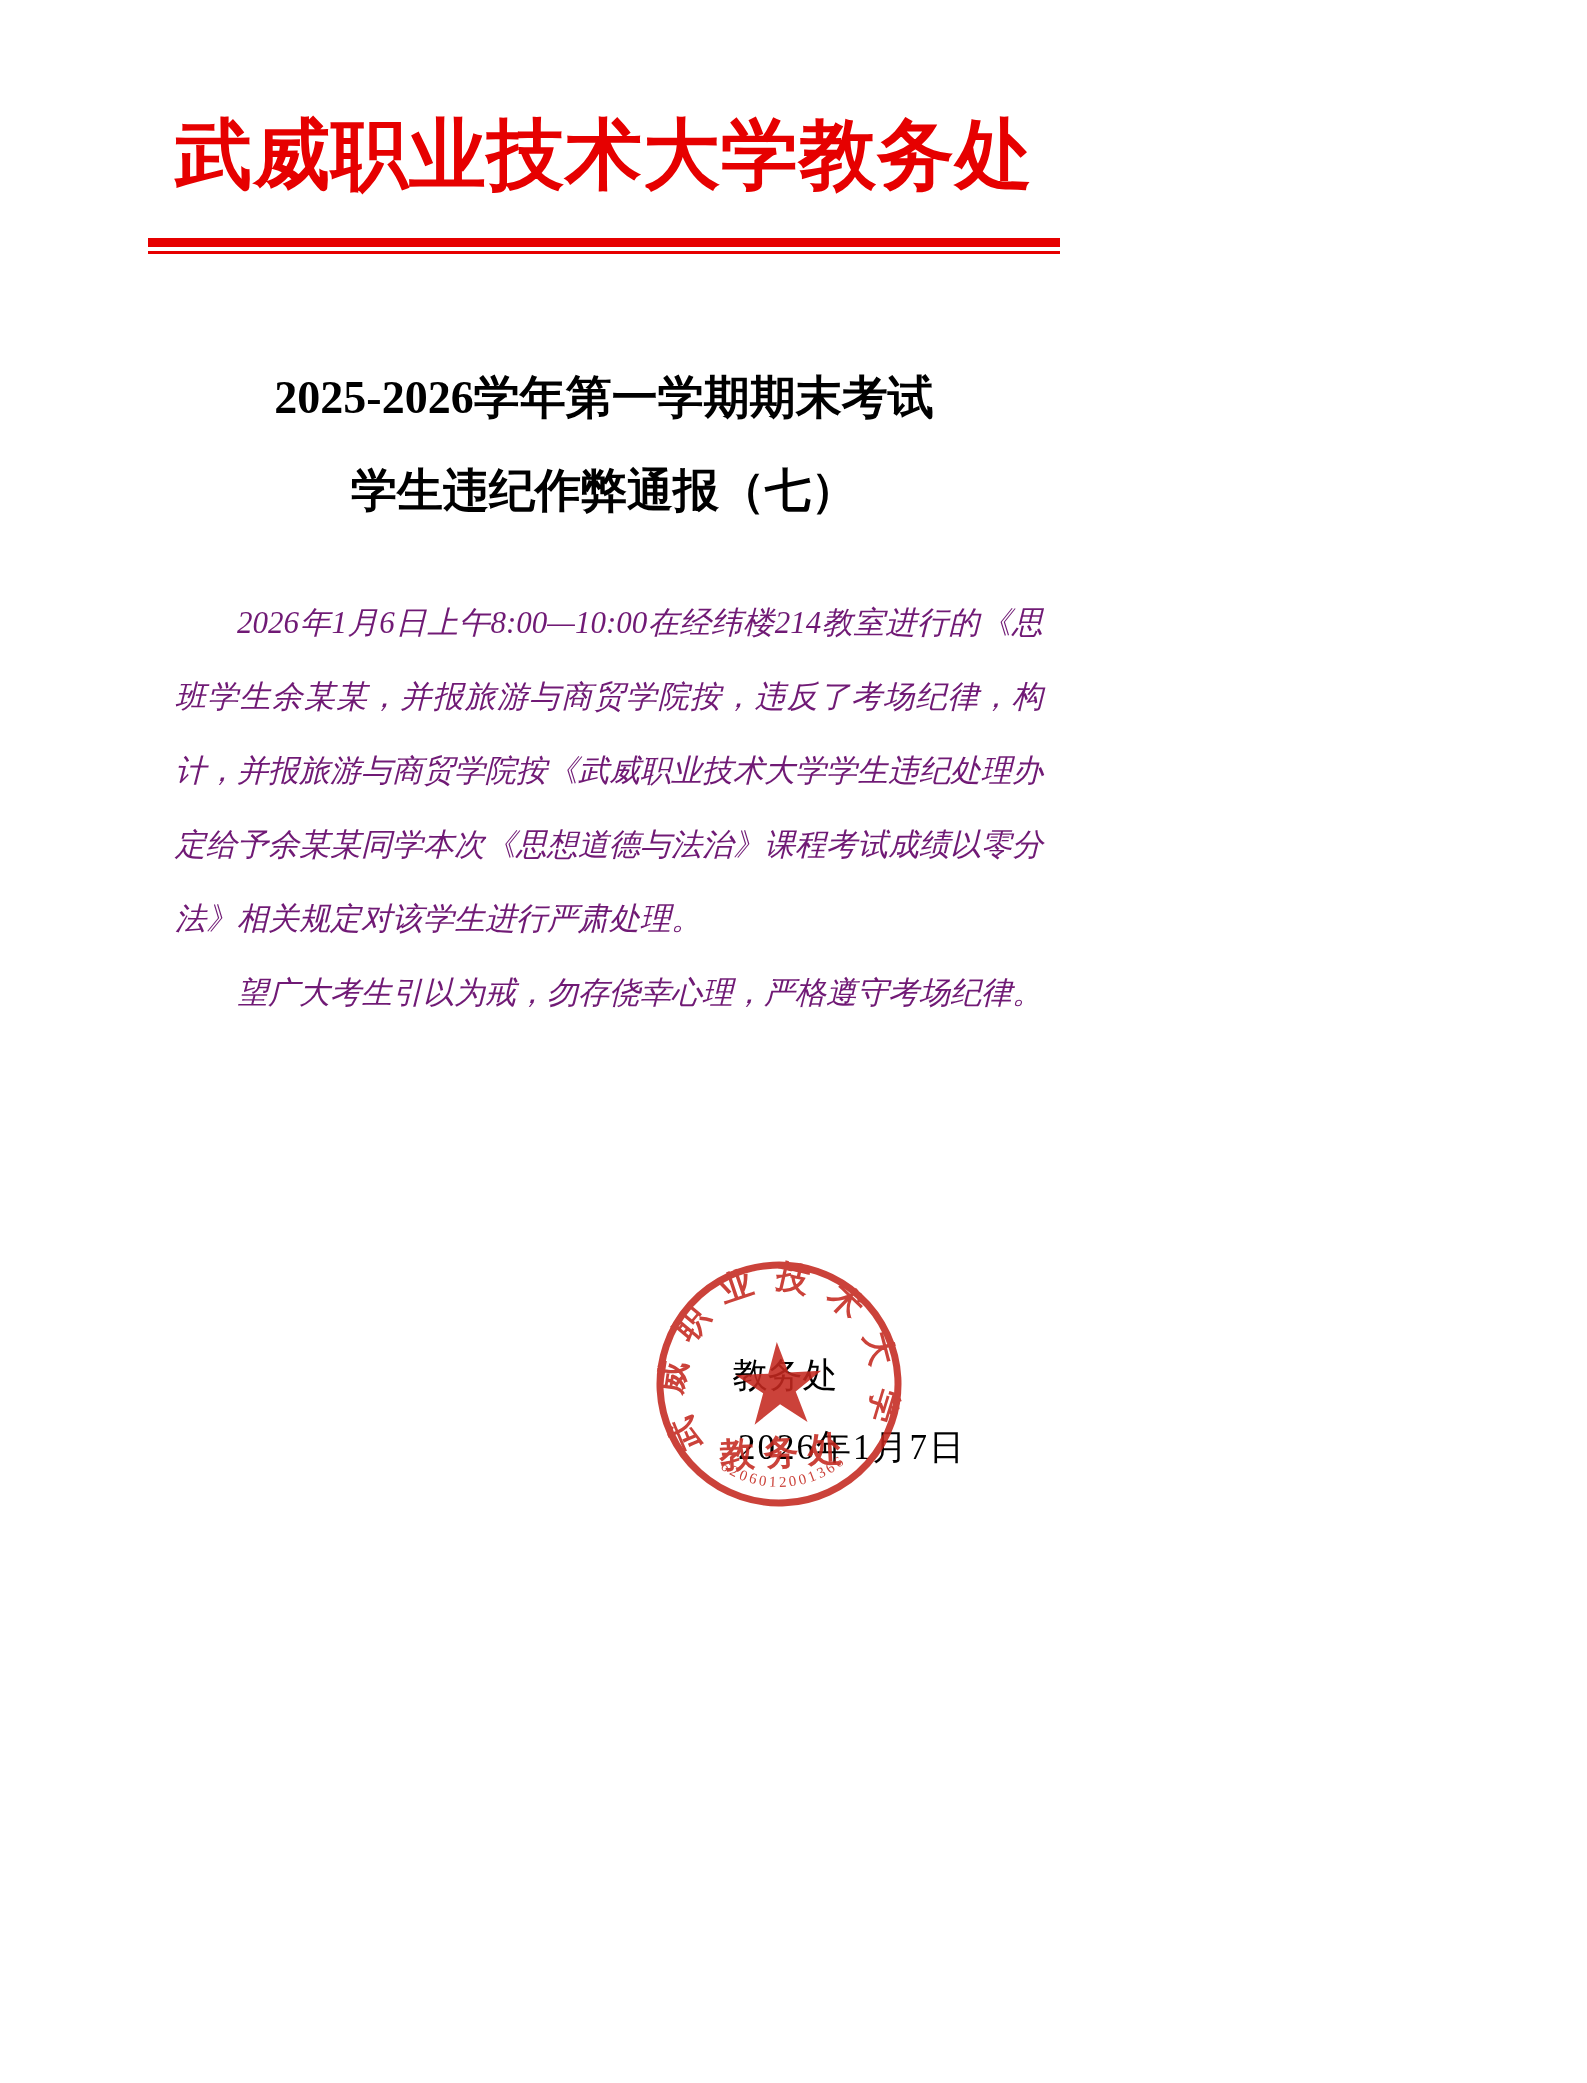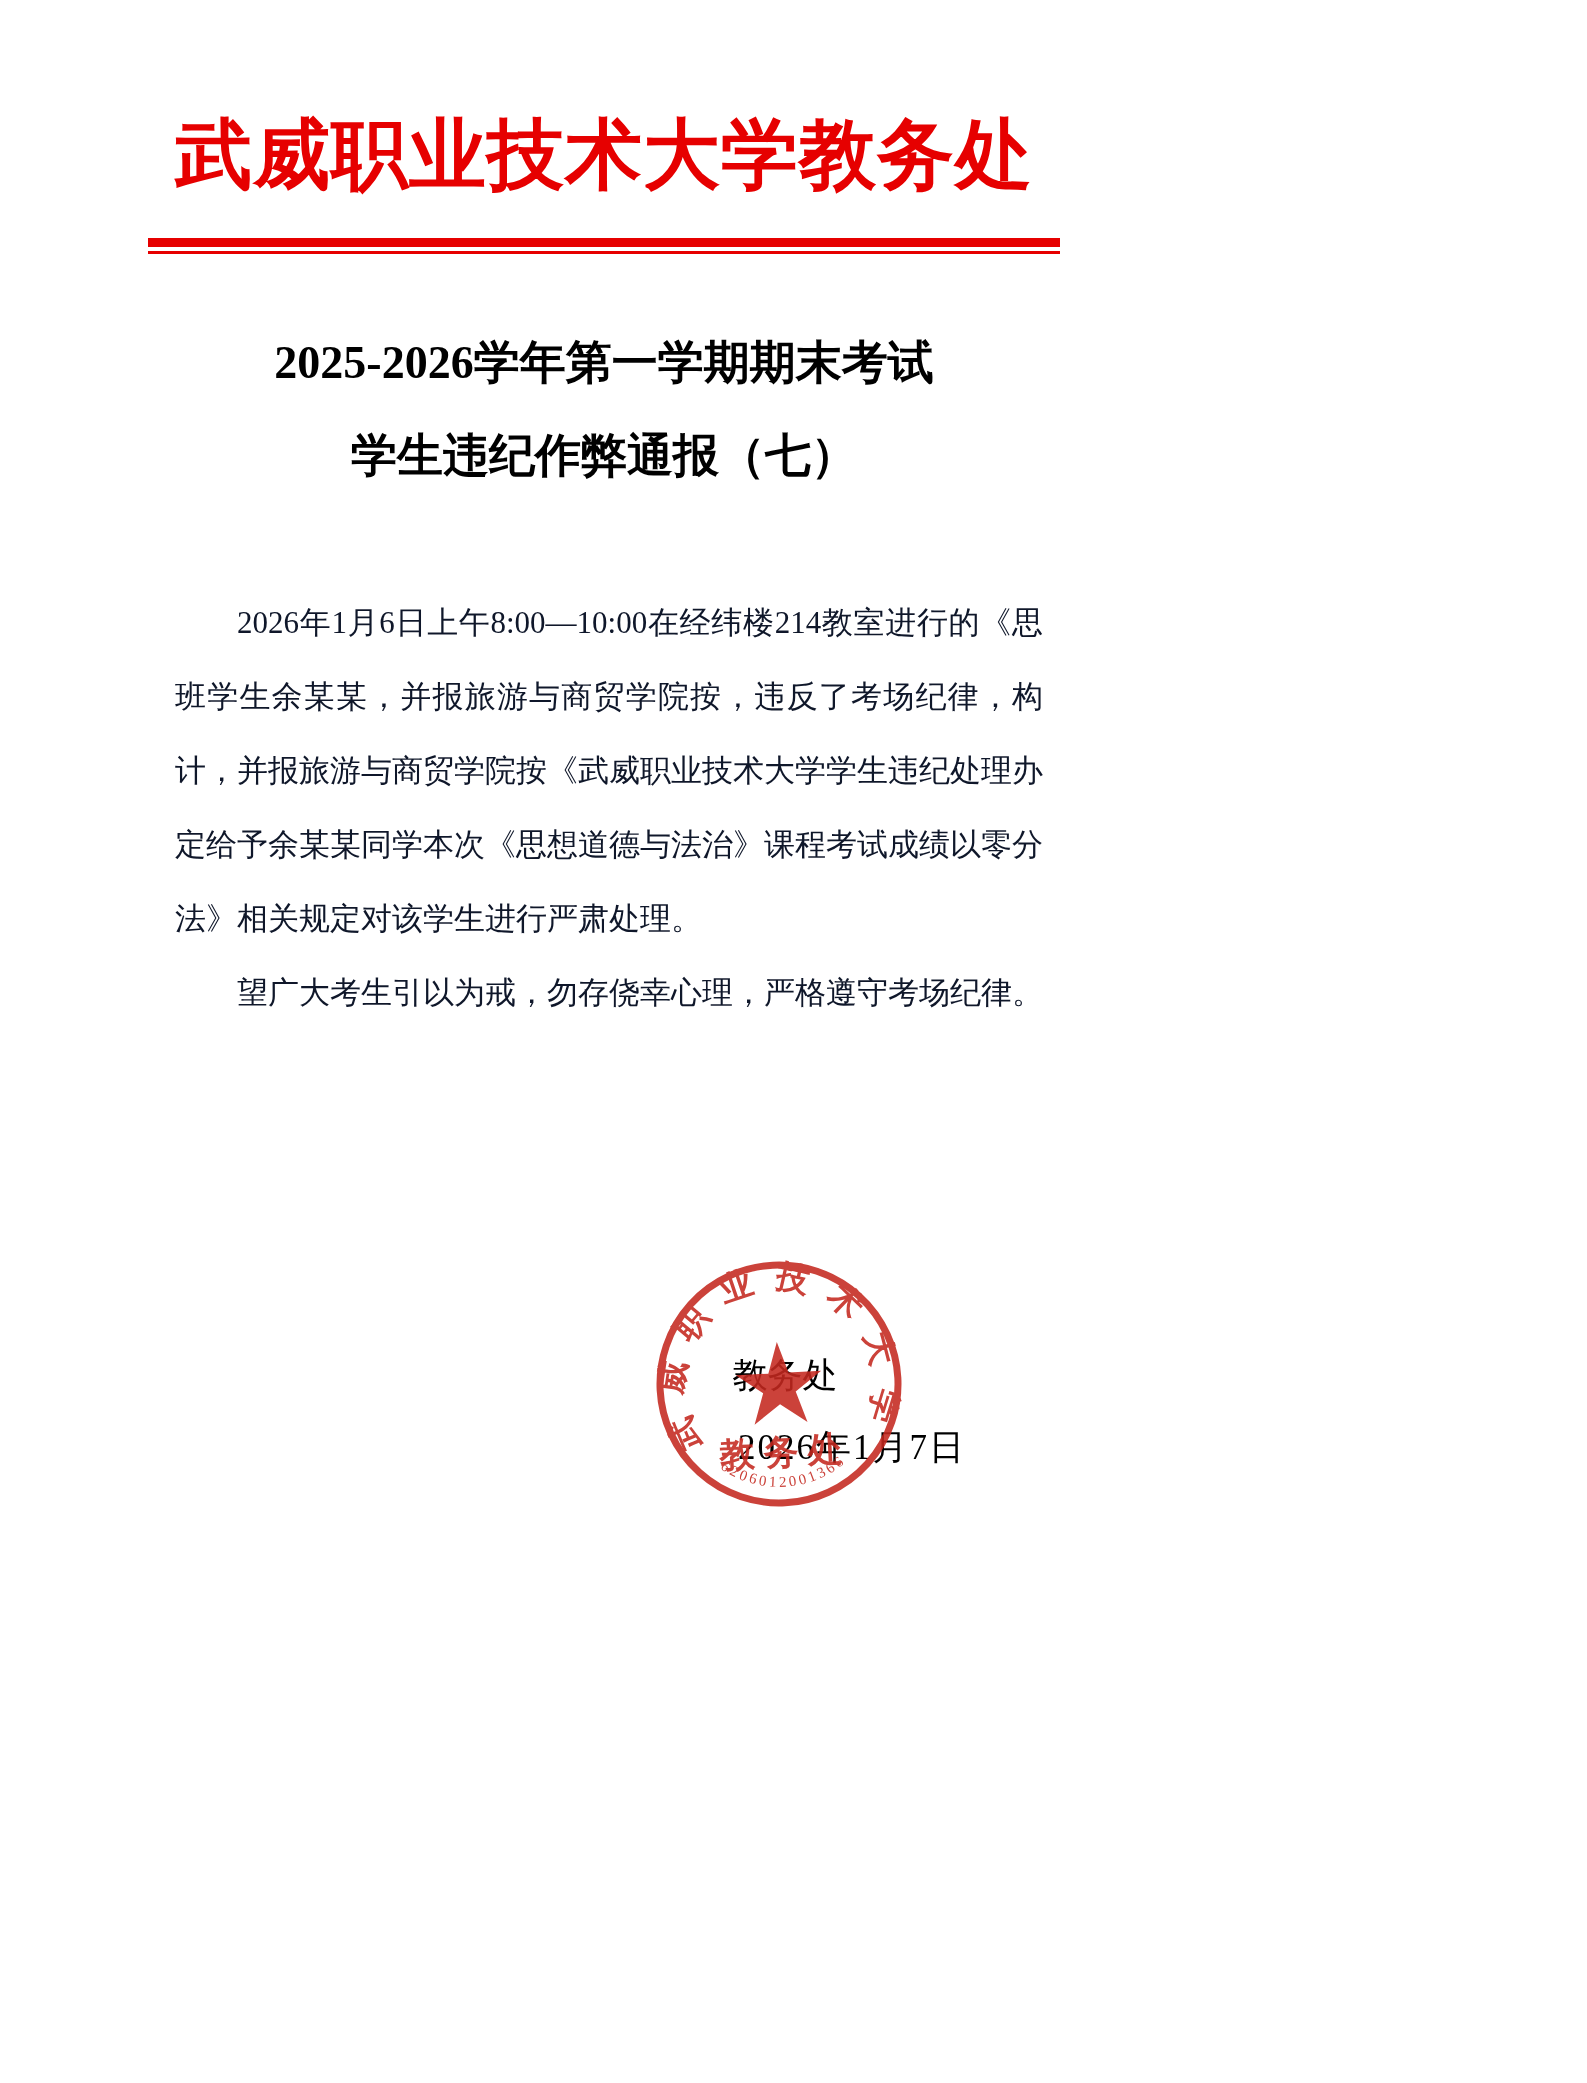--- a/index.html
+++ b/index.html
@@ -12,27 +12,27 @@
     text-align:center; font-size:77px; font-weight:bold; color:#e60000;
     letter-spacing:1px; white-space:nowrap;
   }
   .rule { position:absolute; left:148px; width:912px; background:#e60000; }
   .rule-thick-top { top:238px; height:9px; }
   .rule-thin-top  { top:251px; height:3px; }
   .rule-thick-bot { top:1985px; height:9px; }
   .rule-thin-bot  { top:1998px; height:3px; }
   .doc-title {
     position:absolute; left:148px; width:912px; text-align:center;
-    font-weight:bold; color:#000000; font-size:46px; white-space:nowrap;
+    font-weight:bold; color:#000000; font-size:46px; white-space:nowrap;margin-top:35px;
   }
   .doc-title.l1 { top:332px; }
   .doc-title.l2 { top:425px; }
   .body-text {
     position:absolute; left:175px; top:586px; width:868px;
-    font-size:31px; color:#0f172a;
+    font-size:31px; color:#701a75;font-style:italic;
   }
   .line { height:74px; line-height:74px; }
   .stretch { text-align:justify; text-align-last:justify; }
   .indent { padding-left:62px; }
   .sig, .sigdate { position:absolute; font-size:35px; color:#000000; text-align:center; z-index:2; }
   .sig     { left:645px; top:1352px; width:280px; }
   .sigdate { left:646px; top:1424px; width:320px; letter-spacing:2px;text-align:right; }
   .stamp { position:absolute; left:645px; top:1250px; width:268px; height:268px; opacity:.88; z-index:5; }
   .stamp text { font-family:"Liberation Serif","DejaVu Serif",serif; }
 </style>

